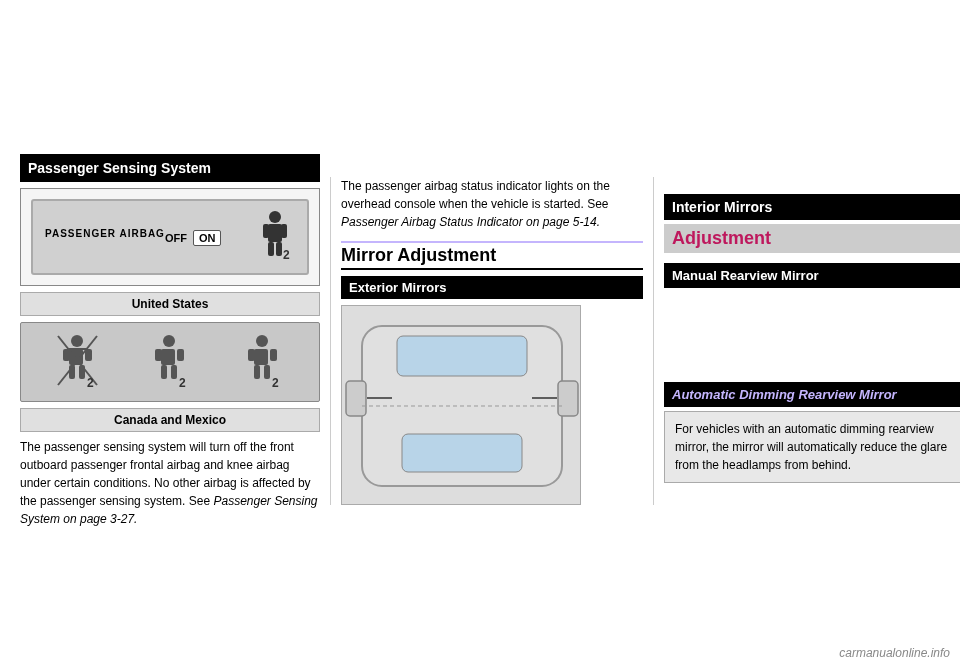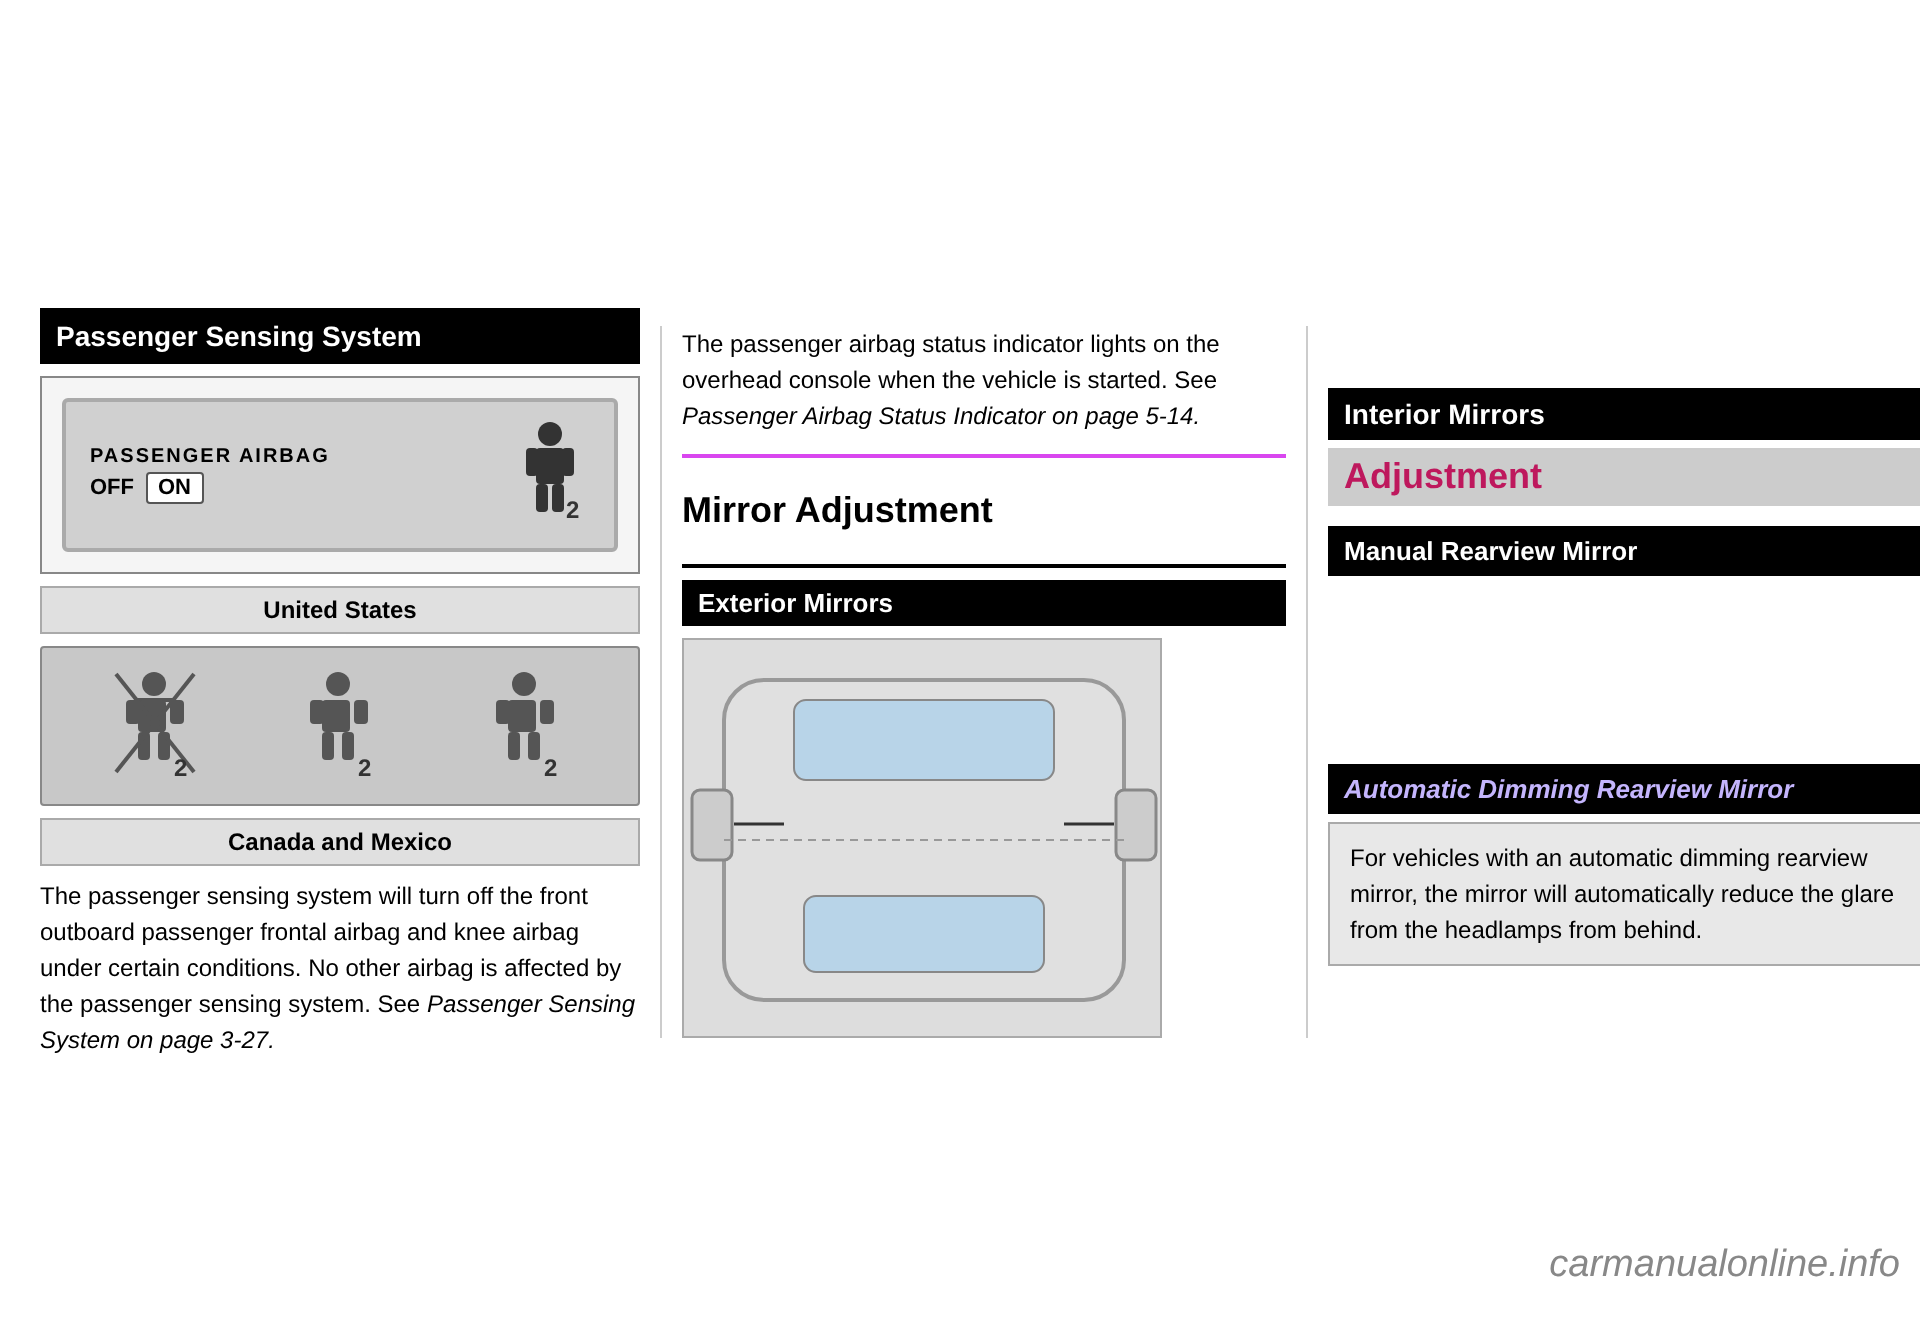--- a/index.html
+++ b/index.html
@@ -52,21 +52,21 @@
       background: #d0d0d0;
       padding: 8px 12px;
       display: flex;
       align-items: center;
       justify-content: space-between;
       border-radius: 3px;
     }
 
     .airbag-text-block {
       display: flex;
-      flex-direction: column;
+      flex-direction: row;
     }
 
     .airbag-label {
       font-size: 10px;
       font-weight: bold;
       letter-spacing: 1px;
     }
 
     .airbag-row {
       display: flex;
@@ -142,23 +142,23 @@
       color: #000;
     }
 
     .col2-intro em {
       font-style: italic;
     }
 
     .section-heading-h2 {
       font-size: 18px;
       font-weight: bold;
-      border-top: 2px solid #d946ef;
+      border-top: 2px solid #c4b5fd;
       border-bottom: 2px solid #000;
-      padding: 16px 0;
+      padding: 2px 0;
       margin-bottom: 6px;
     }
 
     .subsection-heading {
       background: #000;
       color: #fff;
       font-weight: bold;
       font-size: 13px;
       padding: 4px 8px;
       margin-bottom: 6px;
@@ -226,23 +226,23 @@
       font-weight: bold;
       font-size: 13px;
       padding: 5px 8px;
       margin-top: 10px;
       margin-bottom: 4px;
       font-style: italic;
     }
 
     .watermark {
       position: absolute;
-      bottom: 28px;
+      bottom: 12px;
       right: 10px;
-      font-size: 19px;
+      font-size: 12px;
       color: #888;
       font-style: italic;
     }
 
     .canada-region-label {
       background: #e0e0e0;
       border: 1px solid #aaa;
       text-align: center;
       font-weight: bold;
       font-size: 12px;

